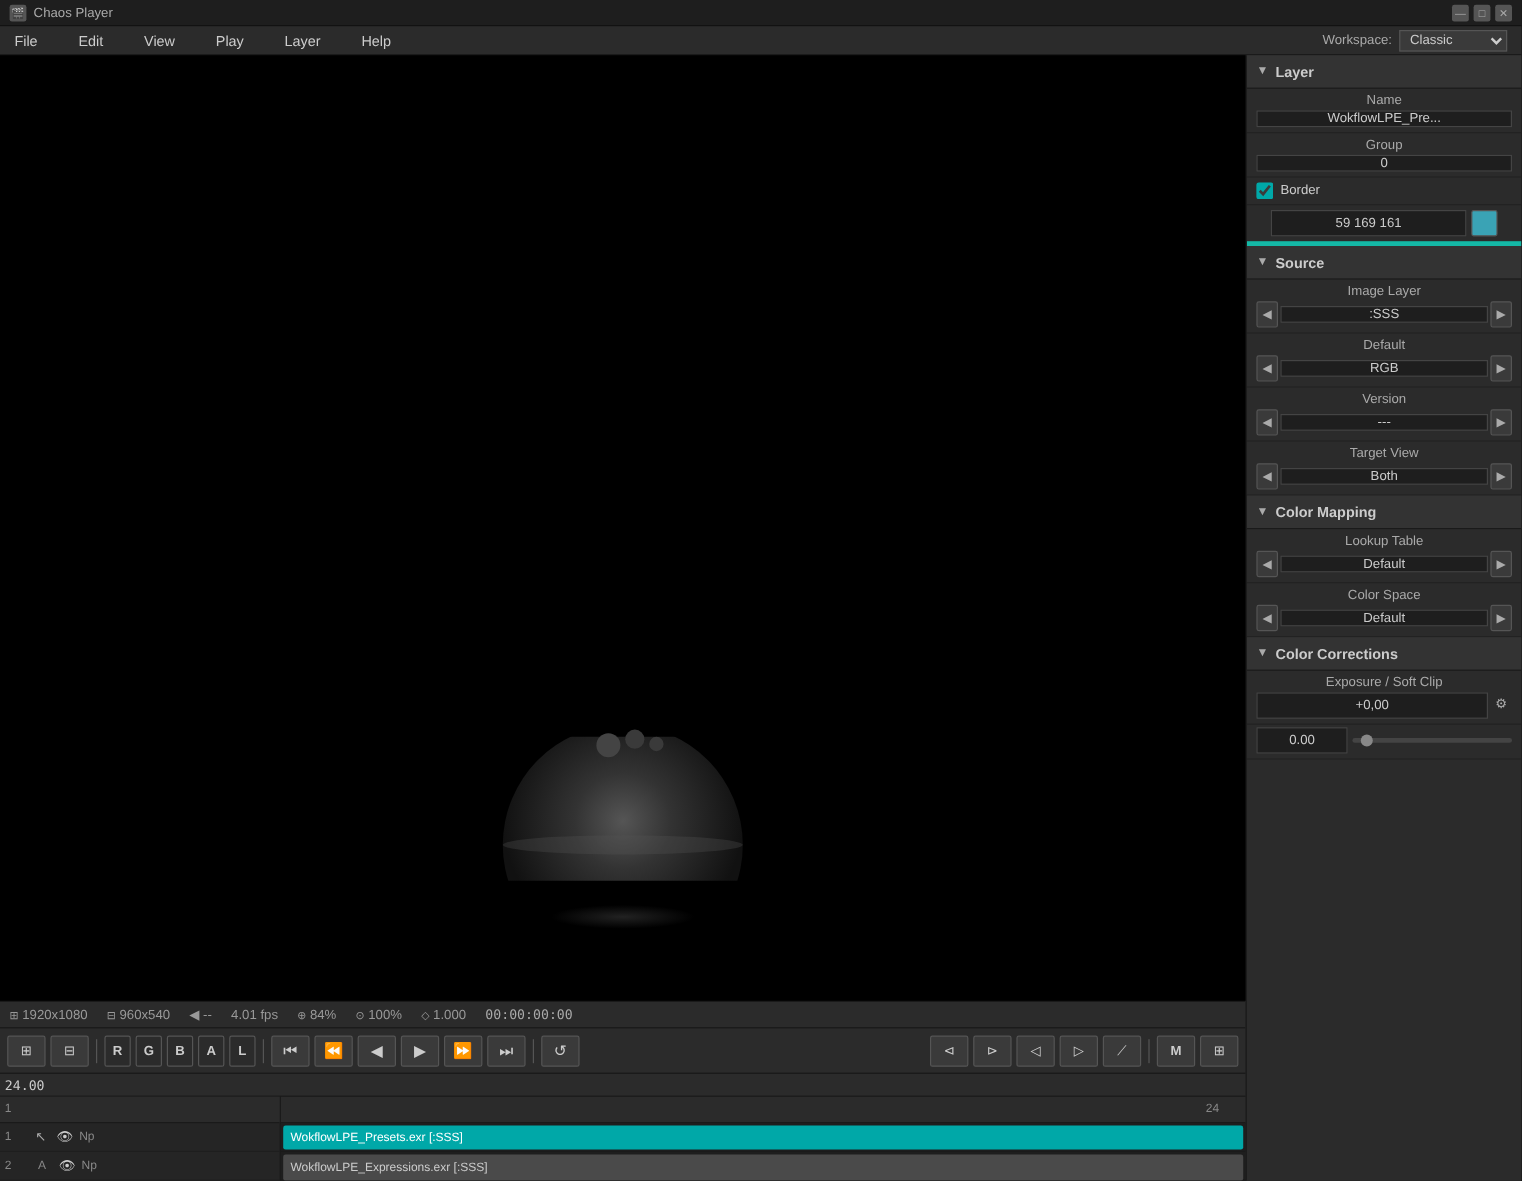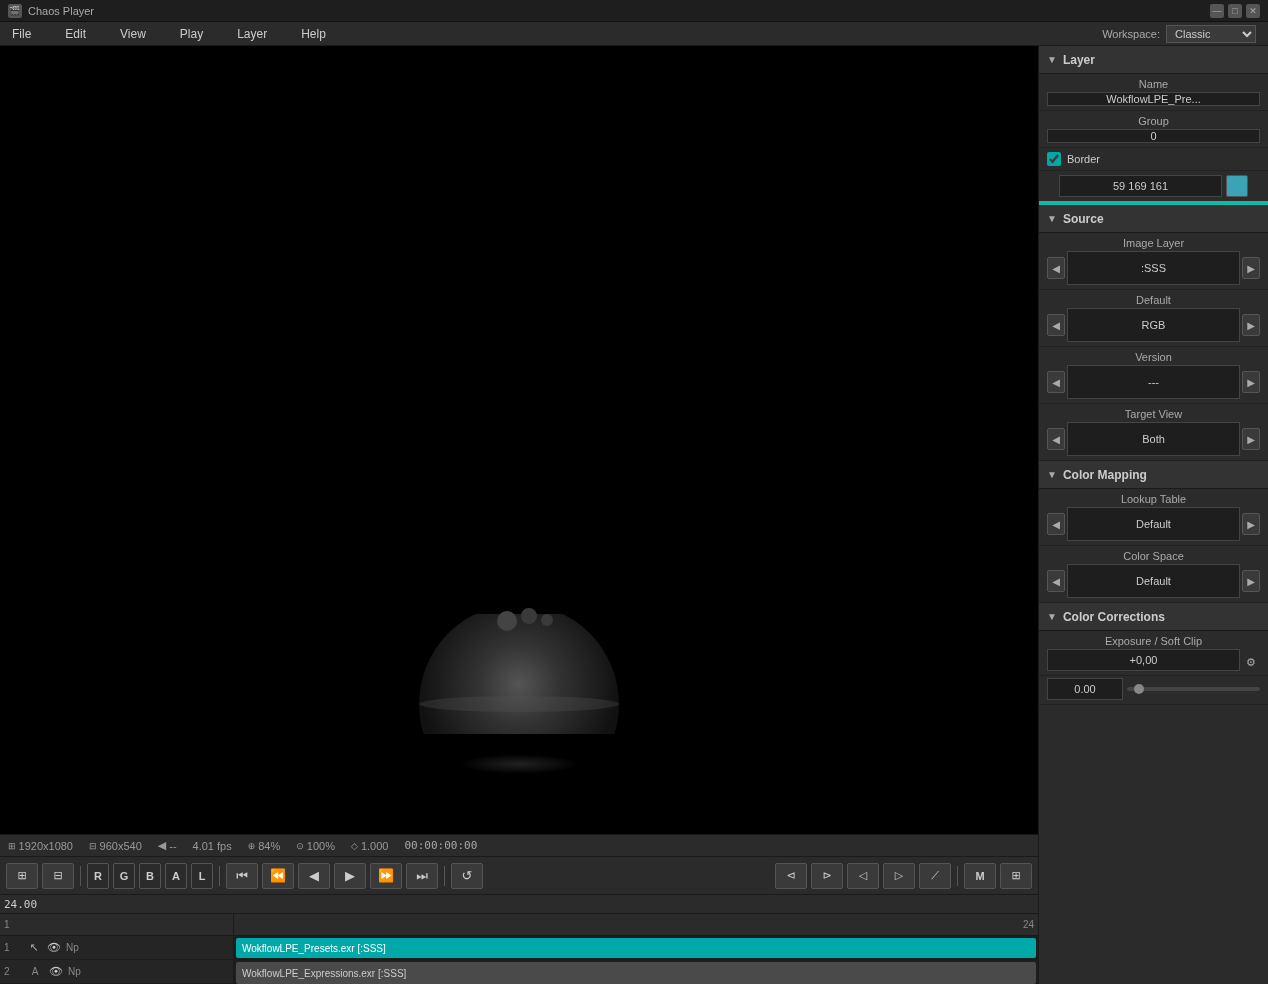--- a/index.html
+++ b/index.html
@@ -262,21 +262,21 @@
     .ctrl-arrow {
       width: 18px; height: 22px;
       background: #3a3a3a;
       border: 1px solid #555;
       display: flex; align-items: center; justify-content: center;
       cursor: pointer; font-size: 10px; color: #aaa;
       border-radius: 2px;
     }
     .ctrl-value {
       flex: 1;
-      height: 34px;
+      height: 14px;
       background: #1e1e1e;
       border: 1px solid #444;
       text-align: center;
       font-size: 11px;
       color: #ccc;
       display: flex; align-items: center; justify-content: center;
     }
 
     .checkbox-row {
       display: flex;
@@ -525,21 +525,21 @@
             <span class="row-number">2</span>
             <span style="font-size:10px;color:#888;width:18px;text-align:center;">A</span>
             <span class="row-eye" style="font-size:11px;">👁</span>
             <span class="row-np">Np</span>
           </div>
         </div>
 
         <div id="timeline-content">
 
           <div id="timeline-ruler" style="height:22px;background:#2b2b2b;border-bottom:1px solid #1a1a1a;display:flex;align-items:center;padding:0 4px;font-size:10px;color:#888;position:relative;">
-            <span style="position:absolute;right:4px;">24</span>
+            <span style="position:absolute;right:22px;">24</span>
           </div>
 
           <div class="timeline-track">
             <div class="track-clip-1">WokflowLPE_Presets.exr [:SSS]</div>
           </div>
 
           <div class="timeline-track">
             <div class="track-clip-2">WokflowLPE_Expressions.exr [:SSS]</div>
           </div>
         </div>
@@ -639,21 +639,21 @@
       </div>
     </div>
 
     <div class="panel-section-header">
       <span class="section-arrow">▼</span>
       <span>Color Corrections</span>
     </div>
 
     <div class="panel-row">
       <div class="panel-label">Exposure / Soft Clip</div>
-      <div style="display:flex;align-items:flex-end;gap:2px;">
+      <div style="display:flex;align-items:flex-start;gap:2px;">
         <div class="panel-value-only">+0,00</div>
         <div class="icon-btn-small">⚙</div>
       </div>
     </div>
 
     <div class="slider-row">
       <div class="slider-control">
         <div class="panel-value-only" style="width:76px;flex:none;">0.00</div>
         <div class="slider-track">
           <div class="slider-thumb"></div>

